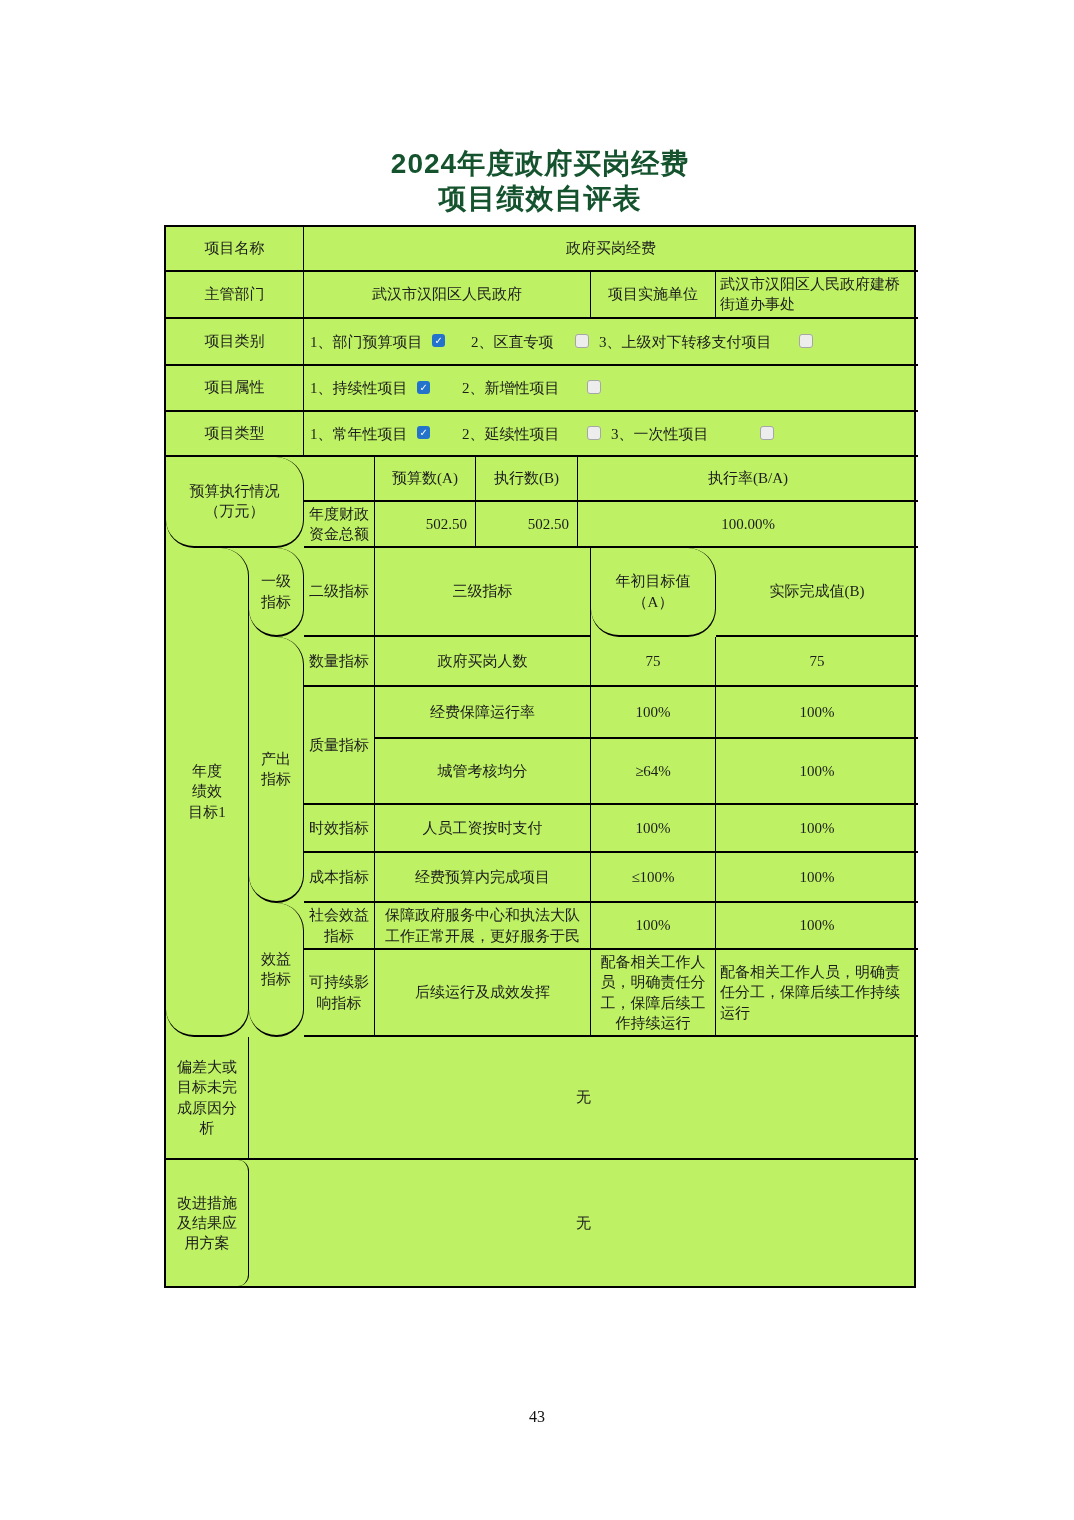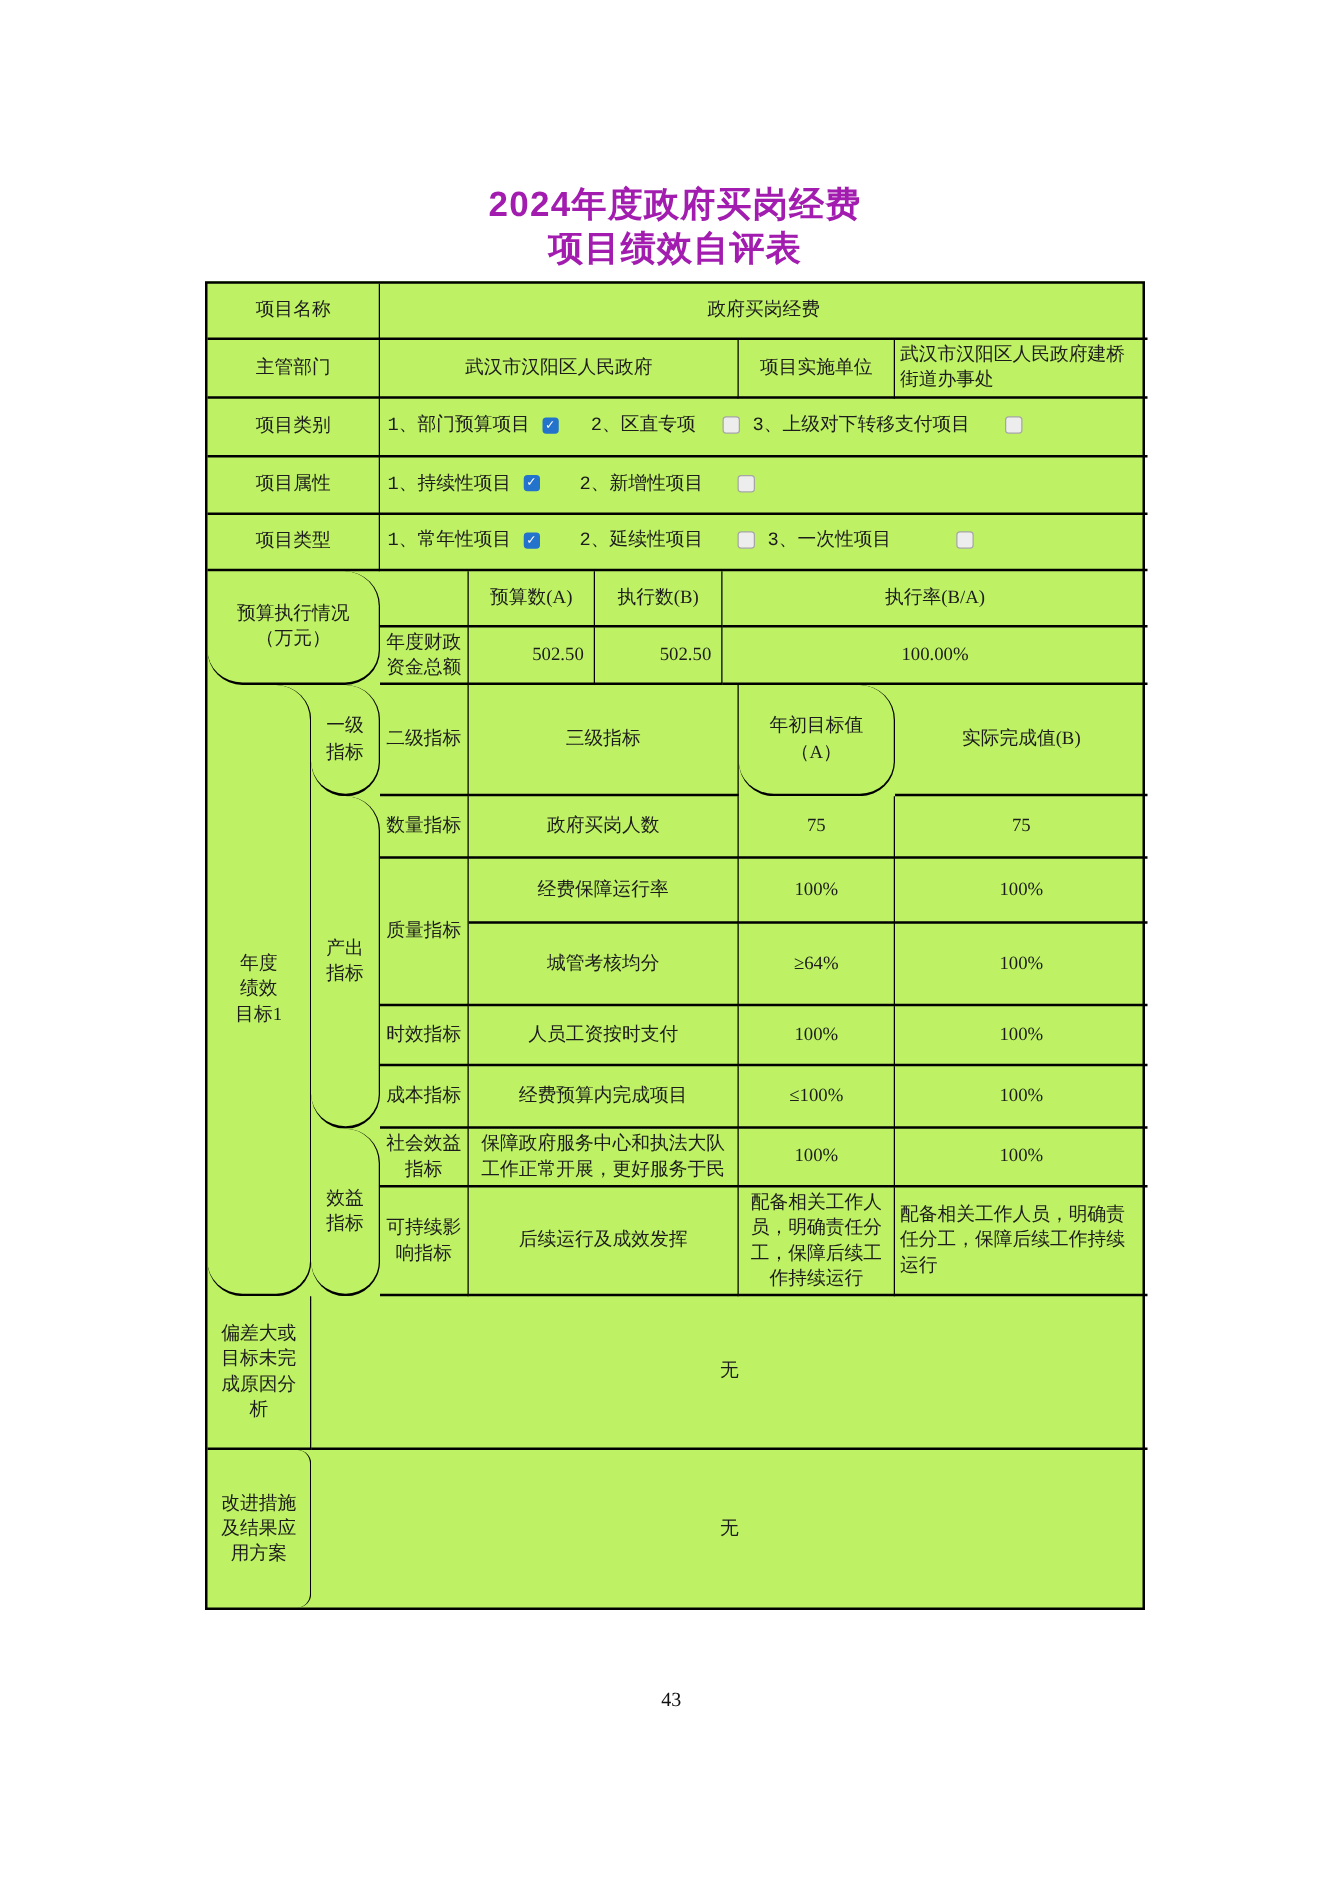--- a/index.html
+++ b/index.html
@@ -3,49 +3,49 @@
 <meta charset="utf-8">
 <style>
   html,body { margin:0; padding:0; background:#ffffff; }
   .page {
     position:relative; width:1074px; height:1520px; background:#ffffff;
     font-family:"Liberation Serif", serif; color:#1c1c1c; overflow:hidden;
   }
   .doc { position:absolute; left:164px; top:146px; width:752px; }
   .title {
     text-align:center; font-family:"Liberation Sans", sans-serif;
-    font-weight:bold; font-size:28px; line-height:35px; color:#a21caf;
+    font-weight:bold; font-size:28px; line-height:35px; color:#14532d;
     margin-bottom:9px; letter-spacing:1px;
   }
   .tablewrap { border:2px solid #000; background:#bef264; }
   table { width:100%; border-collapse:separate; border-spacing:0; table-layout:fixed; }
   td {
     border-right:1px solid #000; border-bottom:2px solid #000;
     font-size:15px; line-height:1.35; text-align:center; vertical-align:middle;
     padding:2px 4px; word-break:break-all; overflow:hidden;
   }
   td:last-child { border-right:none; }
   table.tbl-last tr:last-child td { border-bottom:none;border-radius:11px; }
   .pre { white-space:pre-line;border-radius:28px; }
   .left { text-align:left; }
   .right { text-align:right; padding-right:8px; }
   .opts { text-align:left; padding-left:6px; }
-  .opts .optlabel { display:inline-block; vertical-align:middle;font-family:Liberation Mono, monospace; }
+  .opts .optlabel { display:inline-block; vertical-align:middle; }
   .cb {
     display:inline-block; vertical-align:middle; width:13px; height:13px;
     border-radius:3px; position:relative; top:-1px;
   }
   .cb.checked { background:#2372cc; }
   .cb.unchecked { background:#ededed; border:1px solid #a6a6a6; width:12px; height:12px; }
   .cb .tick {
     display:block; width:100%; height:13px; line-height:13px; text-align:center;
     color:#ffffff; font-size:10px; font-family:"DejaVu Sans", sans-serif;
   }
   .pageno {
-    position:absolute; top:1352px; left:0; width:100%;
+    position:absolute; top:1408px; left:0; width:100%;
     text-align:center; font-size:16px; color:#111;
   }
 </style>
 </head>
 <body>
 
 <div class="page">
   <div class="doc">
 
     <div class="title">

